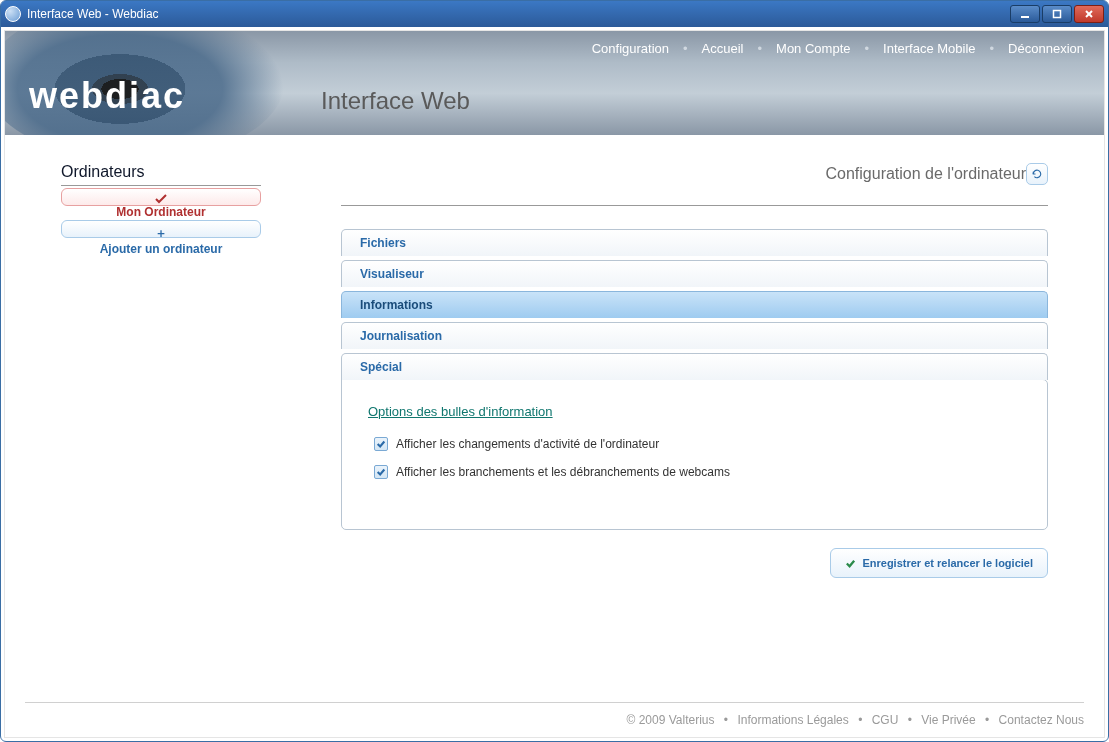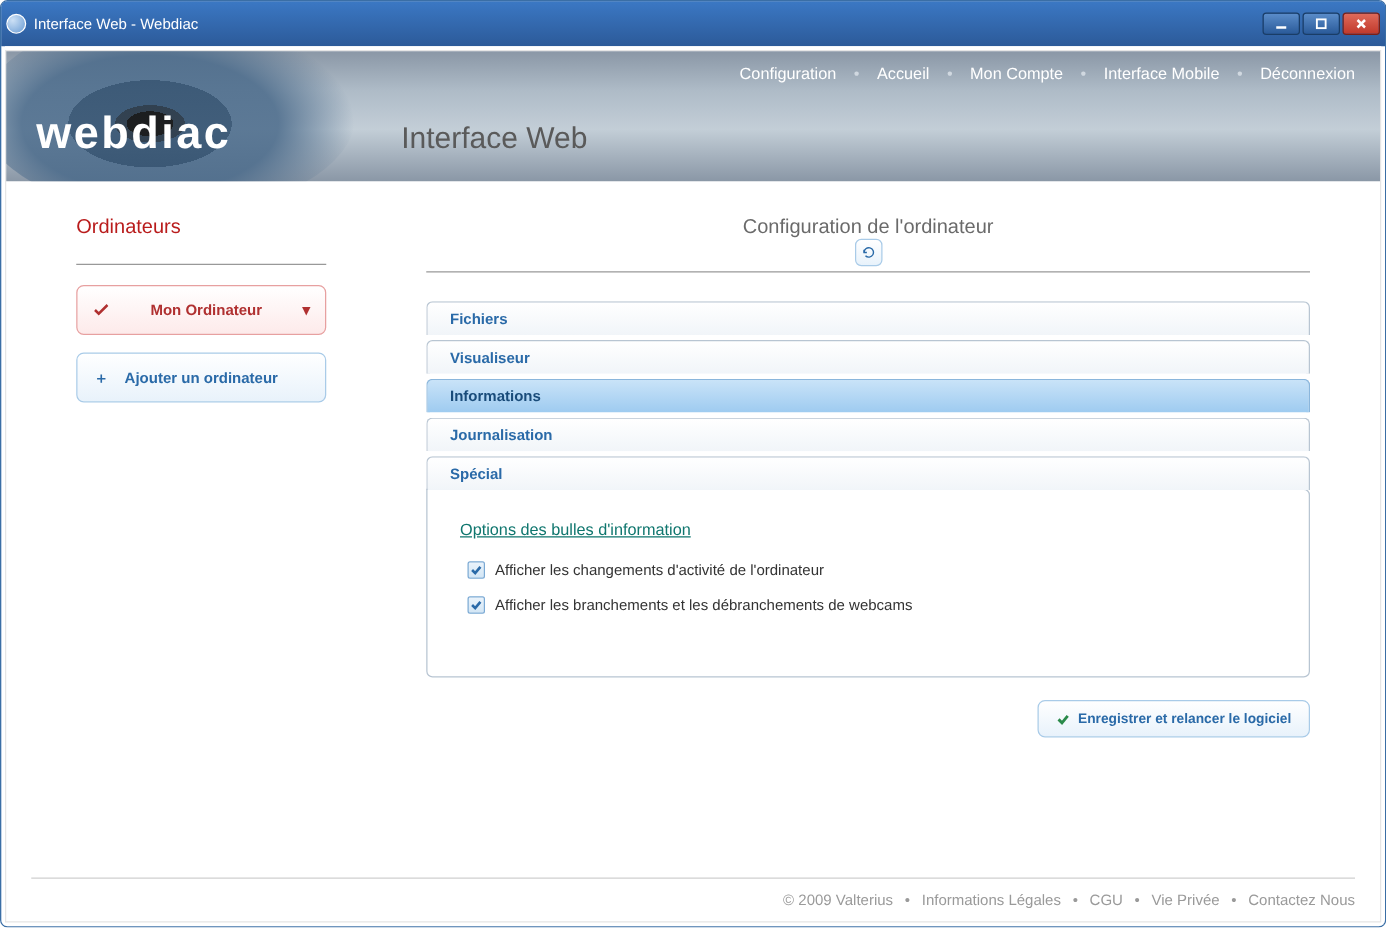--- a/index.html
+++ b/index.html
@@ -15,21 +15,21 @@
     width: 1109px;
     height: 742px;
     border: 1px solid #3a6ea5;
     border-radius: 6px;
     overflow: hidden;
     display: flex;
     flex-direction: column;
     box-shadow: inset 0 0 0 3px #1e5ea8;
   }
   .titlebar {
-    height: 36px;
+    height: 26px;
     background: linear-gradient(#3b78c4, #2c5a99);
     display: flex;
     align-items: center;
     color: #fff;
     font-size: 12px;
     padding: 0 4px;
   }
   .titlebar .app-icon {
     width: 16px;
     height: 16px;
@@ -120,38 +120,39 @@
     flex: 1;
     padding: 28px 56px 0 56px;
     display: flex;
     gap: 80px;
   }
   .sidebar {
     width: 200px;
   }
   .sidehdr {
     font-size: 16px;
-    color: #b91c1c;
+    color: #0f172a;
     border-bottom: 1px solid #999;
-    padding-bottom: 20px;
-    margin-bottom: 16px;
+    padding-bottom: 4px;
+    margin-bottom: 2px;
   }
   .pill {
     width: 100%;
-    height: 40px;
+    height: 18px;
     border-radius: 6px;
     display: flex;
     align-items: center;
     justify-content: space-between;
-    padding: 16px 12px;
+    padding: 4px 12px;
     font-size: 12px;
     font-weight: bold;
     margin-bottom: 14px;
     cursor: pointer;
     position: relative;
+    flex-direction: column;
   }
   .pill-red {
     background: linear-gradient(#fff,#fdeaea);
     border: 1px solid #e7a0a0;
     color: #b03030;
   }
   .pill-red .check svg { stroke: #b03030; }
   .pill-red .caret { color: #b03030; }
   .pill-blue {
     background: linear-gradient(#fff,#e8f2fb);
@@ -161,23 +162,22 @@
   .pill .icon-left { width: 14px; display:flex; align-items:center; justify-content:center; }
   .pill .label { flex:1; text-align:center; }
   .panel {
     flex: 1;
   }
   .panelhdr {
     display: flex;
     align-items: center;
     justify-content: flex-end;
     border-bottom: 1px solid #999;
-    padding-bottom: 4px;
+    padding-bottom: 20px;
     margin-bottom: 22px;
-    flex-direction: column;
   }
   .panelhdr h2 {
     font-size: 16px;
     color: #6a6a6a;
     font-weight: normal;
   }
   .refresh {
     width: 22px;
     height: 22px;
     border: 1px solid #a9cbe8;

